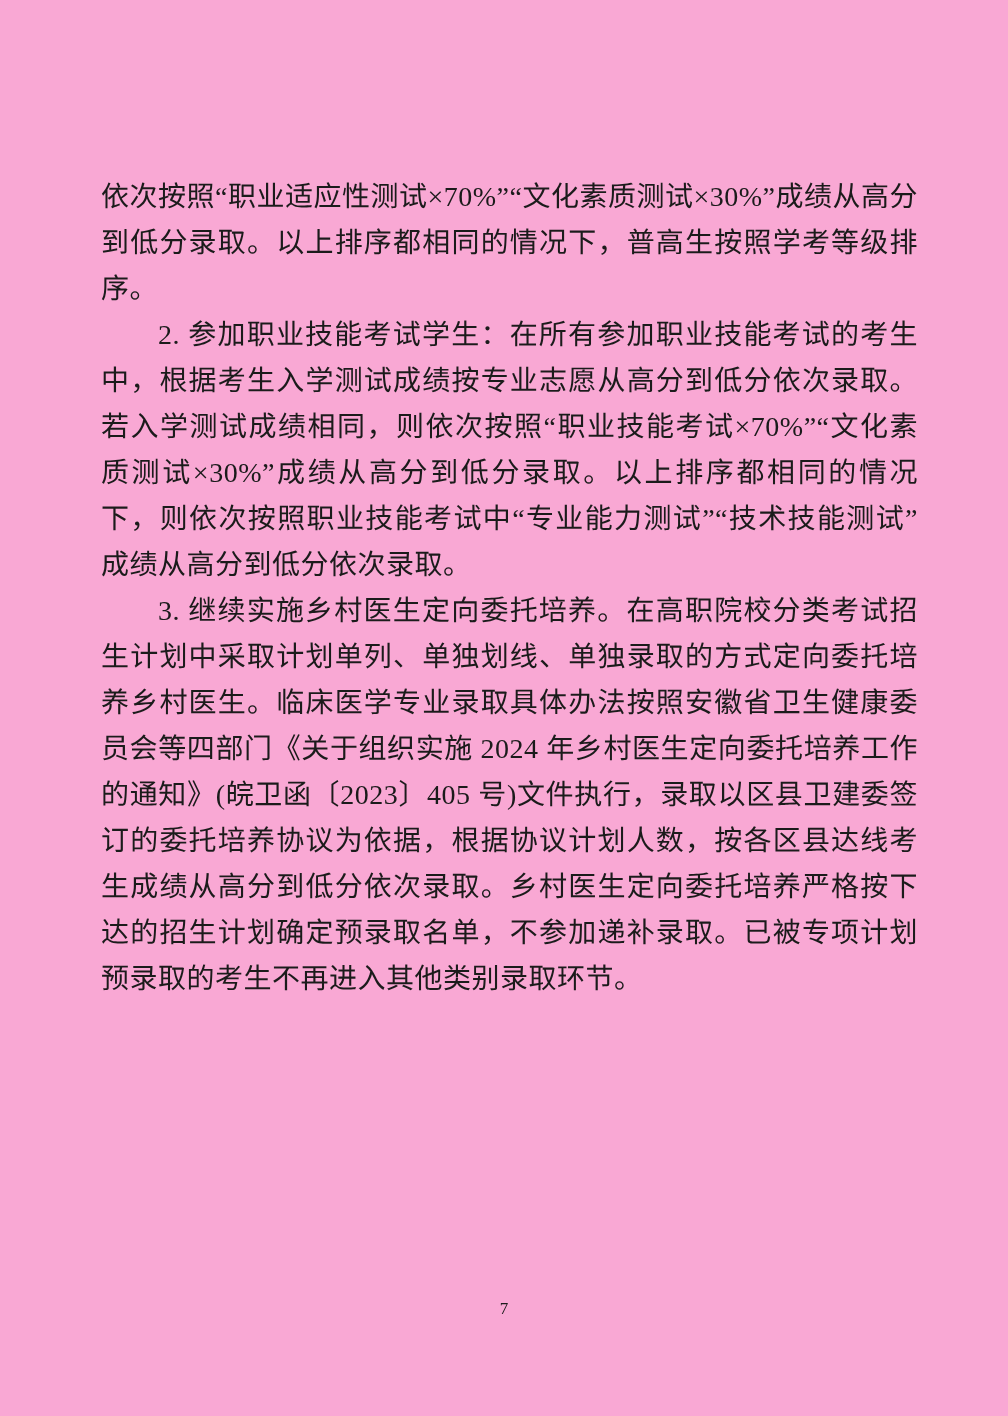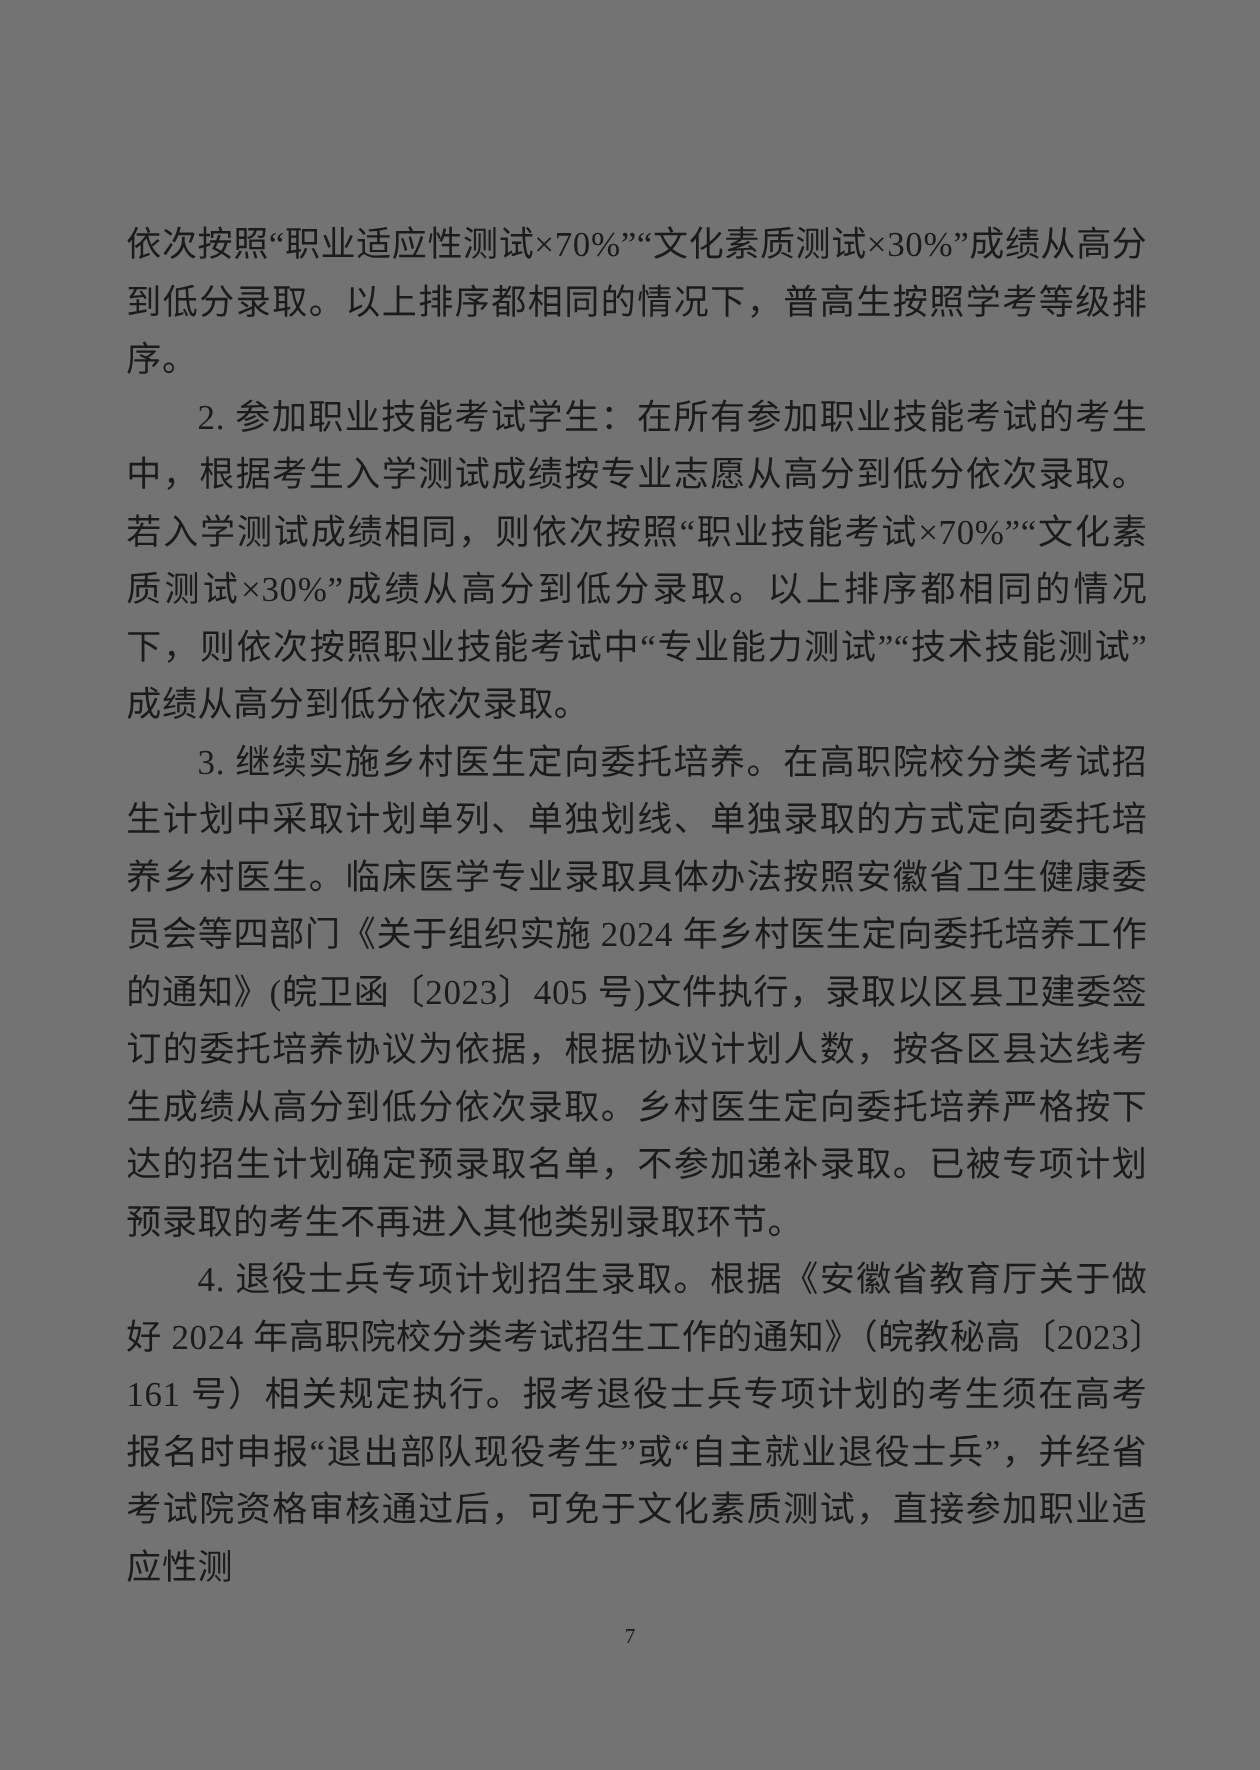--- a/index.html
+++ b/index.html
@@ -4,21 +4,21 @@
 <style>
   html, body {
     margin: 0;
     padding: 0;
     background: #ffffff;
   }
   .page {
     position: relative;
     width: 1008px;
     height: 1416px;
-    background: #737373;
+    background: #f9a8d4;
     overflow: hidden;
     font-family: "Liberation Serif", "DejaVu Serif", serif;
     color: #1b1b1b;
   }
   .content {
     position: absolute;
     left: 101px;
     top: 174px;
     width: 817px;
   }
@@ -46,16 +46,15 @@
   }
 </style>
 </head>
 <body>
 
 <div class="page">
   <div class="content">
     <p class="para">依次按照“职业适应性测试×70%”“文化素质测试×30%”成绩从高分到低分录取。以上排序都相同的情况下，普高生按照学考等级排序。</p>
     <p class="para indent">2. 参加职业技能考试学生：在所有参加职业技能考试的考生中，根据考生入学测试成绩按专业志愿从高分到低分依次录取。若入学测试成绩相同，则依次按照“职业技能考试×70%”“文化素质测试×30%”成绩从高分到低分录取。以上排序都相同的情况下，则依次按照职业技能考试中“专业能力测试”“技术技能测试”成绩从高分到低分依次录取。</p>
     <p class="para indent">3. 继续实施乡村医生定向委托培养。在高职院校分类考试招生计划中采取计划单列、单独划线、单独录取的方式定向委托培养乡村医生。临床医学专业录取具体办法按照安徽省卫生健康委员会等四部门《关于组织实施 2024 年乡村医生定向委托培养工作的通知》(皖卫函〔2023〕405 号)文件执行，录取以区县卫建委签订的委托培养协议为依据，根据协议计划人数，按各区县达线考生成绩从高分到低分依次录取。乡村医生定向委托培养严格按下达的招生计划确定预录取名单，不参加递补录取。已被专项计划预录取的考生不再进入其他类别录取环节。</p>
-    <p class="para indent">4. 退役士兵专项计划招生录取。根据《安徽省教育厅关于做好 2024 年高职院校分类考试招生工作的通知》（皖教秘高〔2023〕161 号）相关规定执行。报考退役士兵专项计划的考生须在高考报名时申报“退出部队现役考生”或“自主就业退役士兵”，并经省考试院资格审核通过后，可免于文化素质测试，直接参加职业适应性测</p>
   </div>
   <div class="page-number">7</div>
 </div>
 
 </body></html>

